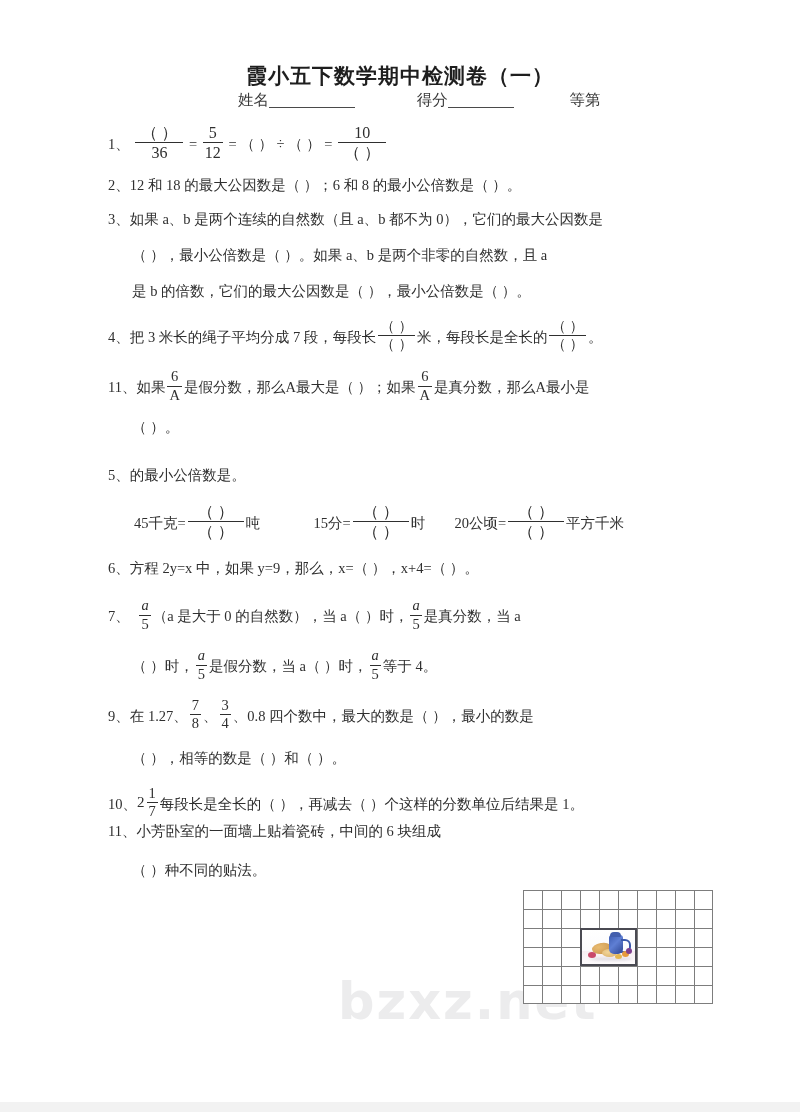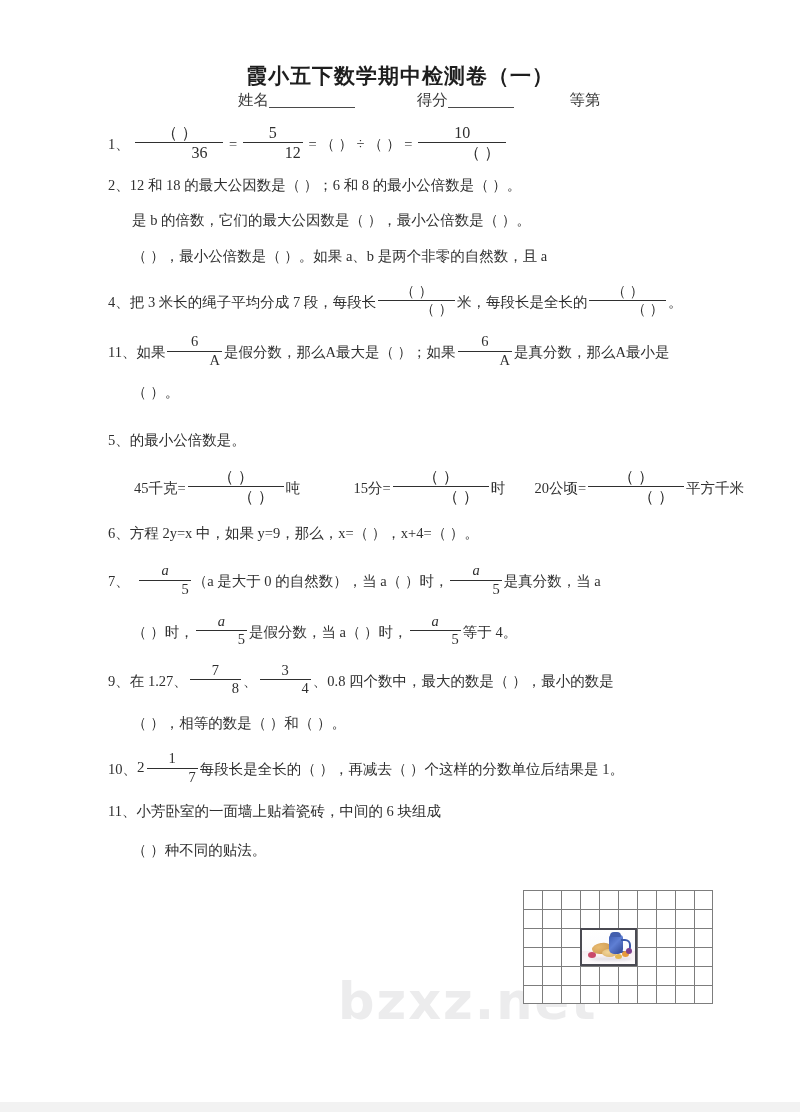--- a/index.html
+++ b/index.html
@@ -121,21 +121,20 @@
   .frac > .num {
     display: block;
     border-bottom: 1.4px solid #2f2f2f;
     padding: 0 2px 1px 2px;
     font-size: 1em;
   }
   .frac > .den {
     display: block;
     padding: 1px 2px 0 2px;
     font-size: 1em;
-    margin-left: 40px;
   }
 
   .frac.big { font-size: 16px; vertical-align: -0.55em; }
   .frac.big .num, .frac.big .den { letter-spacing: 0px; }
 
   .frac.wide > .num, .frac.wide > .den { min-width: 44px; }
   .frac.xwide > .num, .frac.xwide > .den { min-width: 52px; }
 
   .frac.ital .num, .frac.ital .den { font-style: italic; }
   .frac.ital .den { font-style: normal; }
@@ -278,25 +277,28 @@
       </span>
     </div>
 
     <div class="q">
       <span class="qline">
         <span>2、</span><span>12 和 18 的最大公因数是</span><span class="pblank">          </span><span>；6 和 8 的最小公倍数是</span><span class="pblank">        </span><span>。</span>
       </span>
     </div>
 
     <div class="q">
+      <span class="qline">
+        <span>3、</span><span>如果 a、b 是两个连续的自然数（且 a、b 都不为 0），它们的最大公因数是</span>
+      </span>
+      <span class="qline indent-1" style="margin-top:14px;">
+        <span class="pblank">          </span><span>，最小公倍数是</span><span class="pblank">        </span><span>。如果 a、b 是两个非零的自然数，且 a</span>
+      </span>
       <span class="qline indent-1" style="margin-top:14px;">
         <span>是 b 的倍数，它们的最大公因数是</span><span class="pblank">      </span><span>，最小公倍数是</span><span class="pblank">      </span><span>。</span>
-      </span>
-      <span class="qline indent-1" style="margin-top:14px;">
-        <span class="pblank">          </span><span>，最小公倍数是</span><span class="pblank">        </span><span>。如果 a、b 是两个非零的自然数，且 a</span>
       </span>
     </div>
 
     <div class="q" style="margin-top:16px;">
       <span class="qline">
         <span>4、</span><span>把 3 米长的绳子平均分成 7 段，每段长</span><span class="frac"><span class="num">（    ）</span><span class="den">（    ）</span></span><span>米，每段长是全长的</span><span class="frac"><span class="num">（    ）</span><span class="den">（    ）</span></span><span>。</span>
       </span>
     </div>
 
     <div class="q" style="margin-top:16px;">
@@ -346,21 +348,21 @@
         <span class="pblank">      </span><span>，相等的数是</span><span class="pblank">      </span><span>和</span><span class="pblank">        </span><span>。</span>
       </span>
     </div>
 
     <div class="q" style="margin-top:16px;">
       <span class="qline">
         <span>10、</span><span class="mixed"><span class="whole">2</span><span class="frac"><span class="num">1</span><span class="den">7</span></span></span><span>每段长是全长的</span><span class="pblank">          </span><span>，再减去</span><span class="pblank">      </span><span>个这样的分数单位后结果是 1。</span>
       </span>
     </div>
 
-    <div class="q" id="q11-wrap" style="margin-top:16px; padding-right:300px;">
+    <div class="q" id="q11-wrap" style="margin-top:1px; padding-right:300px;">
       <span class="qline">
         <span>11、</span><span>小芳卧室的一面墙上贴着瓷砖，中间的 6 块组成</span>
       </span>
       <span class="qline indent-1" style="margin-top:17px;">
         <span class="pblank">        </span><span>种不同的贴法。</span>
       </span>
     </div>
 
   </div>
 

